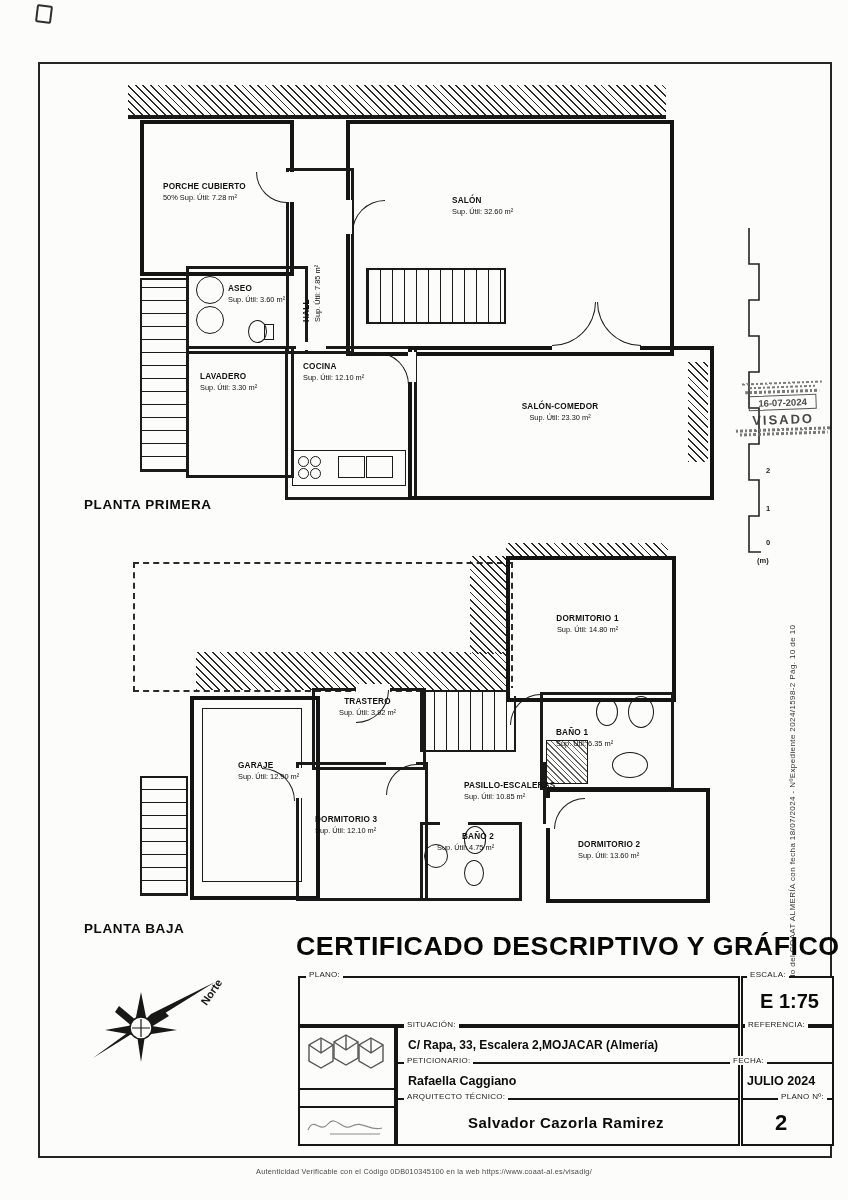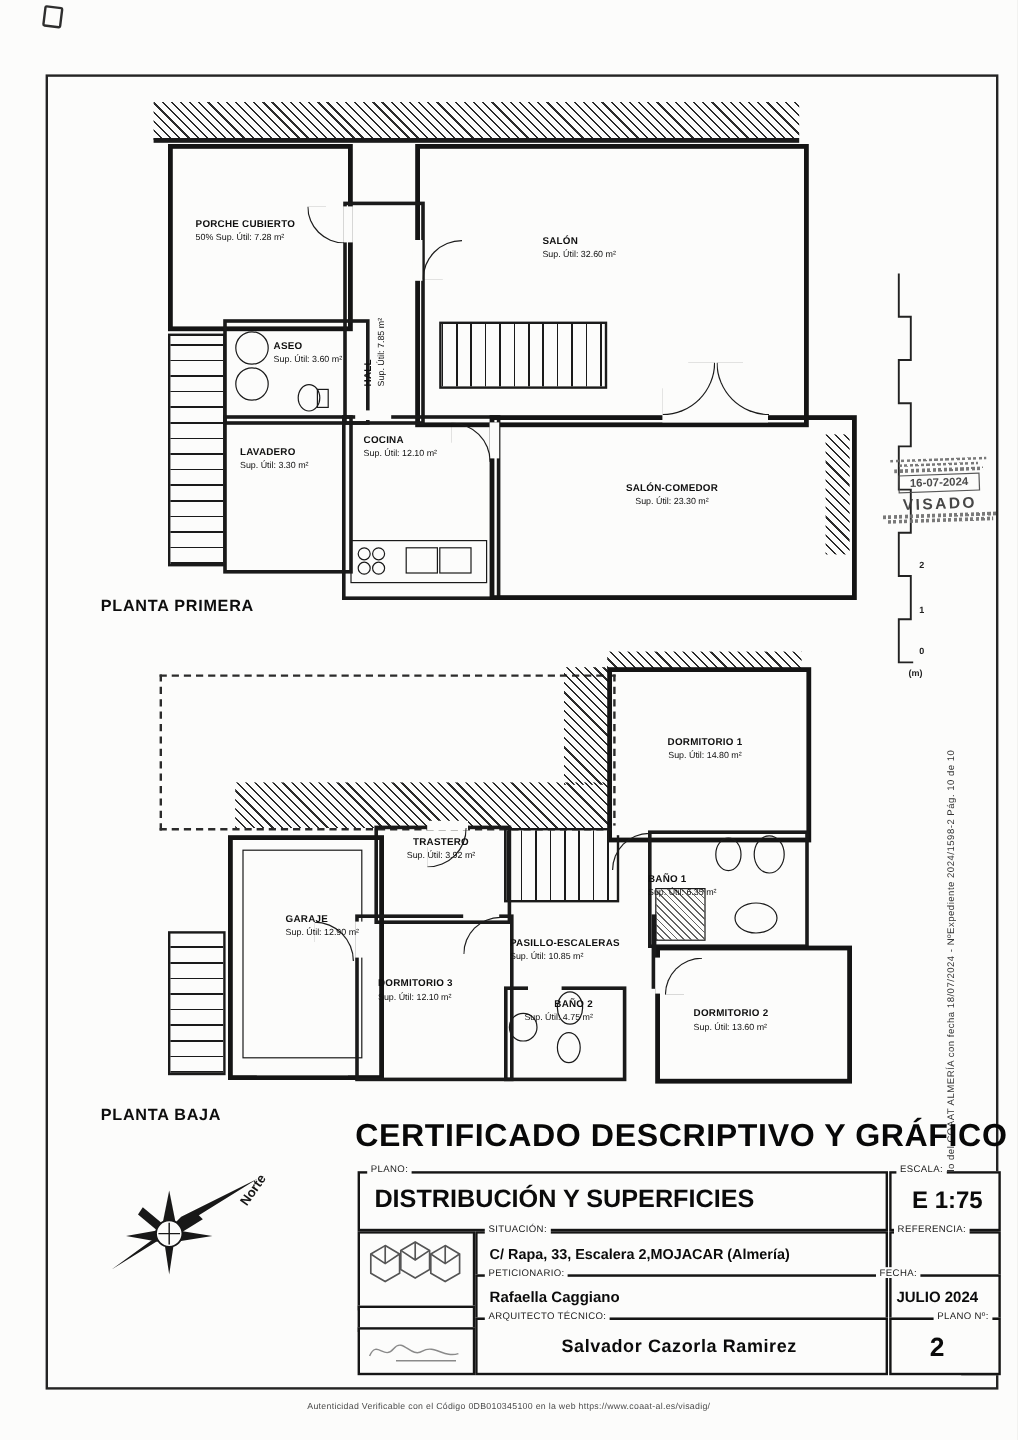--- a/index.html
+++ b/index.html
@@ -173,37 +173,37 @@
     <div class="fixO" style="left:612px;top:752px;width:34px;height:24px;"></div>
 
     <div class="fixO" style="left:424px;top:844px;width:22px;height:22px;"></div>
     <div class="fixO" style="left:464px;top:826px;width:20px;height:26px;"></div>
     <div class="fixO" style="left:464px;top:860px;width:18px;height:24px;"></div>
 
     <div class="rlabel ctr" style="left:530px;top:614px;width:115px;">
       <div class="n">DORMITORIO 1</div>
       <div class="a">Sup. Útil: 14.80 m²</div>
     </div>
-    <div class="rlabel" style="left:540px;top:728px;">
+    <div class="rlabel" style="left:556px;top:728px;">
       <div class="n">BAÑO 1</div>
       <div class="a">Sup. Útil: 6.35 m²</div>
     </div>
     <div class="rlabel ctr" style="left:320px;top:697px;width:95px;">
       <div class="n">TRASTERO</div>
       <div class="a">Sup. Útil: 3.92 m²</div>
     </div>
     <div class="rlabel" style="left:198px;top:761px;margin-left:40px;">
       <div class="n">GARAJE</div>
       <div class="a">Sup. Útil: 12.90 m²</div>
     </div>
     <div class="rlabel" style="left:315px;top:815px;">
       <div class="n">DORMITORIO 3</div>
       <div class="a">Sup. Útil: 12.10 m²</div>
     </div>
-    <div class="rlabel" style="left:425px;top:781px;">
+    <div class="rlabel" style="left:425px;top:781px;padding-left:39px;">
       <div class="n">PASILLO-ESCALERAS</div>
       <div class="a">Sup. Útil: 10.85 m²</div>
     </div>
     <div class="rlabel" style="left:437px;top:832px;text-align:right;">
       <div class="n">BAÑO 2</div>
       <div class="a">Sup. Útil: 4.75 m²</div>
     </div>
     <div class="rlabel" style="left:578px;top:840px;">
       <div class="n">DORMITORIO 2</div>
       <div class="a">Sup. Útil: 13.60 m²</div>
@@ -240,21 +240,20 @@
     <polygon points="78,42 54,58 58,64 84,48" fill="#181818"></polygon>
     <circle cx="56" cy="60" r="11" fill="#fcfcfb" stroke="#181818" stroke-width="1.5"></circle>
     <path d="M56 51 V69 M47 60 H65" stroke="#181818" stroke-width="1.2"></path>
   </svg>
   <div id="norte">Norte</div>
 
   <div id="mainTitle">CERTIFICADO DESCRIPTIVO Y GRÁFICO</div>
 
   <div class="tbox" style="left:298px;top:976px;width:438px;height:46px;"></div>
   <div class="chip" style="left:306px;top:970px;">PLANO:</div>
-  <div class="val" style="left:312px;top:988px;font-size:21px;">DISTRIBUCIÓN Y SUPERFICIES</div>
 
   <div class="tbox" style="left:741px;top:976px;width:89px;height:46px;"></div>
   <div class="chip" style="left:747px;top:970px;">ESCALA:</div>
   <div class="val" style="left:760px;top:990px;font-size:20px;">E 1:75</div>
 
   <div class="tbox" style="left:298px;top:1026px;width:94px;height:62px;"></div>
   <svg class="abs" style="left:306px;top:1032px;" width="80" height="50" viewBox="0 0 80 50">
     <g fill="none" stroke="#555" stroke-width="1.4">
       <polygon points="15,6 27,13 27,29 15,36 3,29 3,13"></polygon>
         <path d="M15 6 V21 M3 13 L15 21 L27 13"></path>

